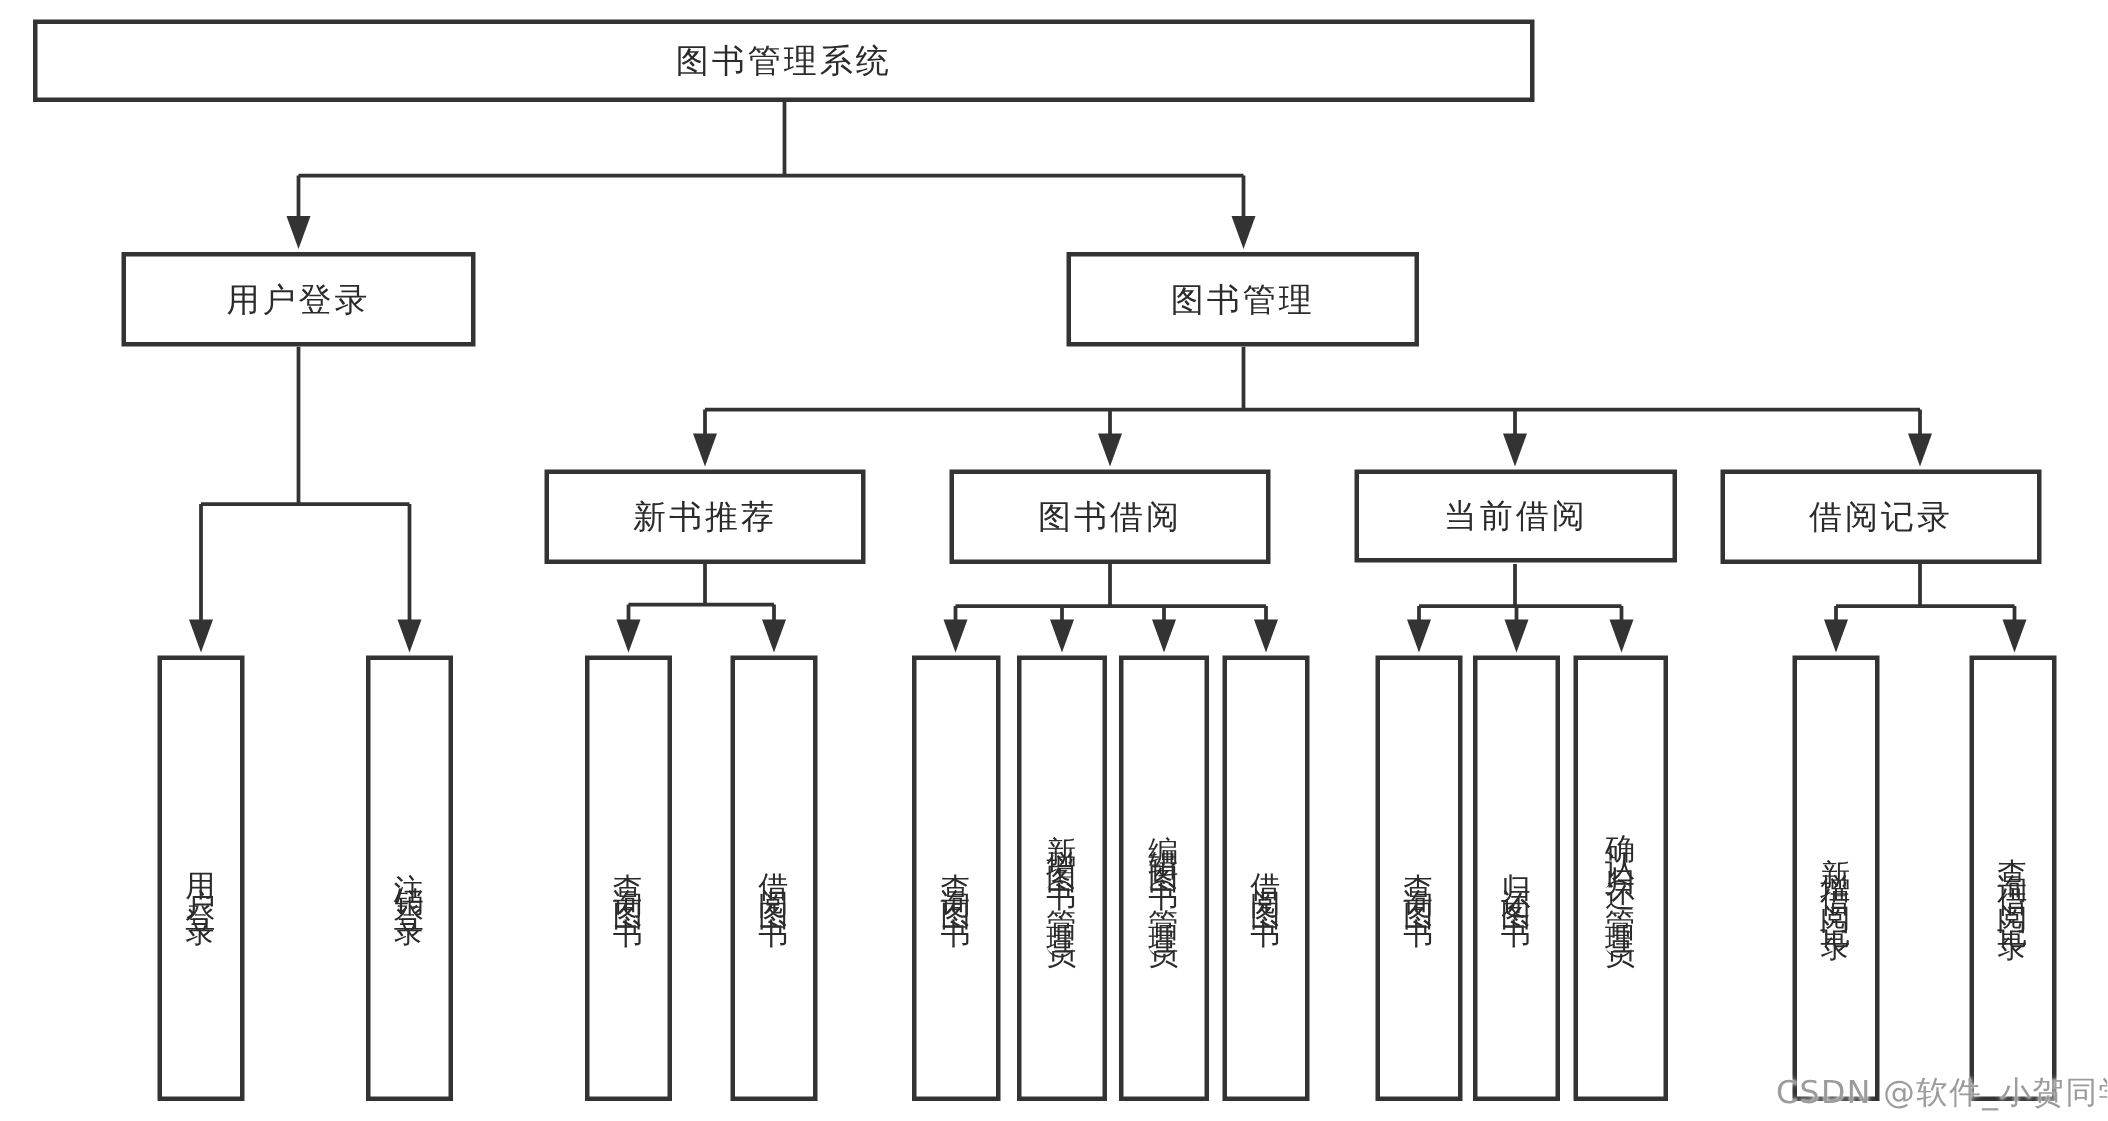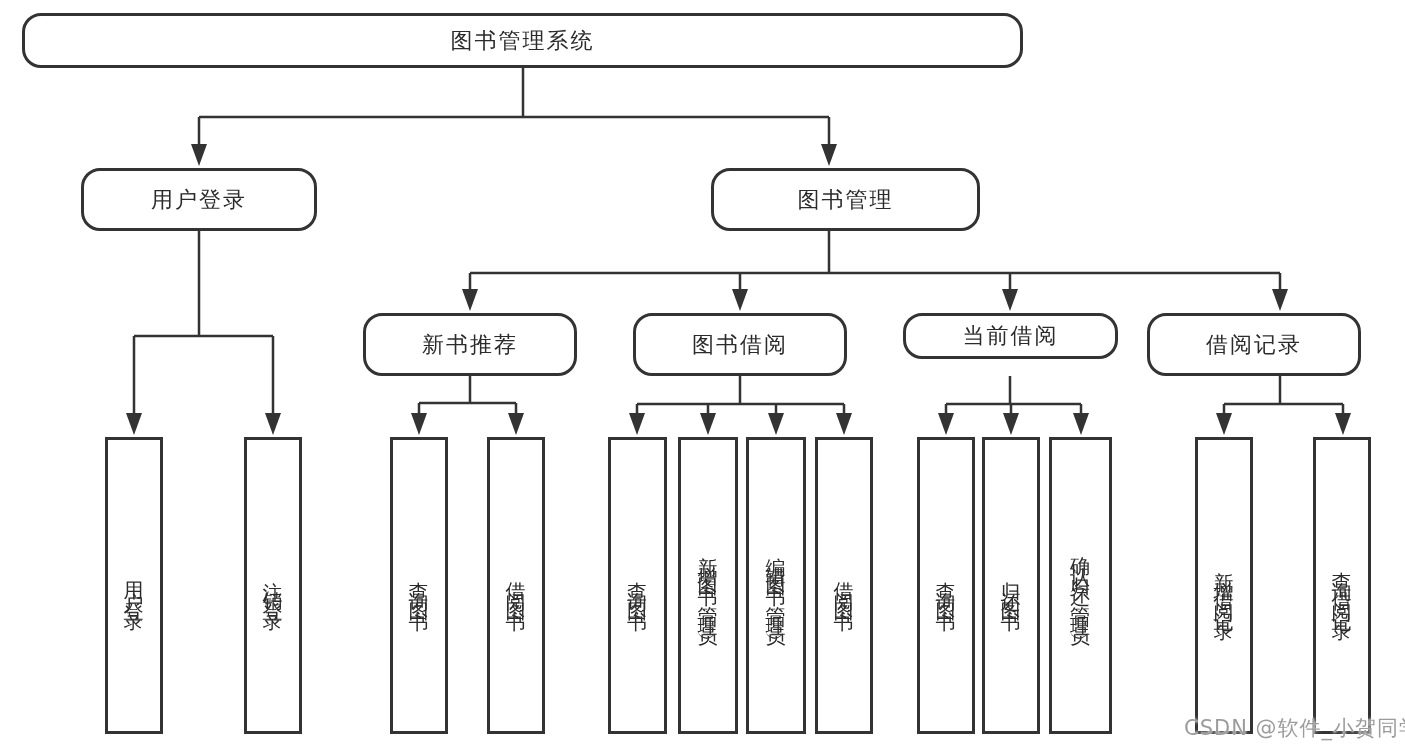--- a/index.html
+++ b/index.html
@@ -16,21 +16,21 @@
     position: absolute;
     box-sizing: border-box;
     border: 3px solid #333333;
     background: #ffffff;
     display: flex;
     align-items: center;
     justify-content: center;
     color: #2b2b2b;
     z-index: 2;
   }
-  .node.h { font-size: 22px; letter-spacing: 2px; border-radius: 19px; }
+  .node.h { font-size: 22px; letter-spacing: 2px; }
   .node.root { border-width: 3px; }
   .node.v span {
     writing-mode: vertical-rl;
     text-orientation: mixed;
     font-size: 20px;
     letter-spacing: 10px;
     line-height: 1.1;
   }
   .watermark {
     position: absolute;
@@ -89,31 +89,31 @@
     </g>
   </svg>
 
   <div class="node h root" style="left:22px; top:13px; width:1001px; height:55px;">
     <span>图书管理系统</span>
   </div>
 
   <div class="node h" style="left:81px; top:168px; width:236px; height:63px;">
     <span>用户登录</span>
   </div>
-  <div class="node h" style="left:711px; top:168px; width:269px; height:63px;">
+  <div class="node h" style="left:711px; top:168px; width:235px; height:63px;">
     <span>图书管理</span>
   </div>
 
   <div class="node h" style="left:633px; top:313px; width:214px; height:63px;">
     <span>图书借阅</span>
   </div>
   <div class="node h" style="left:363px; top:313px; width:214px; height:63px;">
     <span>新书推荐</span>
   </div>
-  <div class="node h" style="left:903px; top:313px; width:215px; height:46px;">
+  <div class="node h" style="left:903px; top:313px; width:215px; height:62px;">
     <span>当前借阅</span>
   </div>
   <div class="node h" style="left:1147px; top:313px; width:214px; height:63px;">
     <span>借阅记录</span>
   </div>
 
   <div class="node v" style="left:105px; top:437px; width:58px; height:297px;">
     <span>用户登录</span>
   </div>
   <div class="node v" style="left:244px; top:437px; width:58px; height:297px;">

